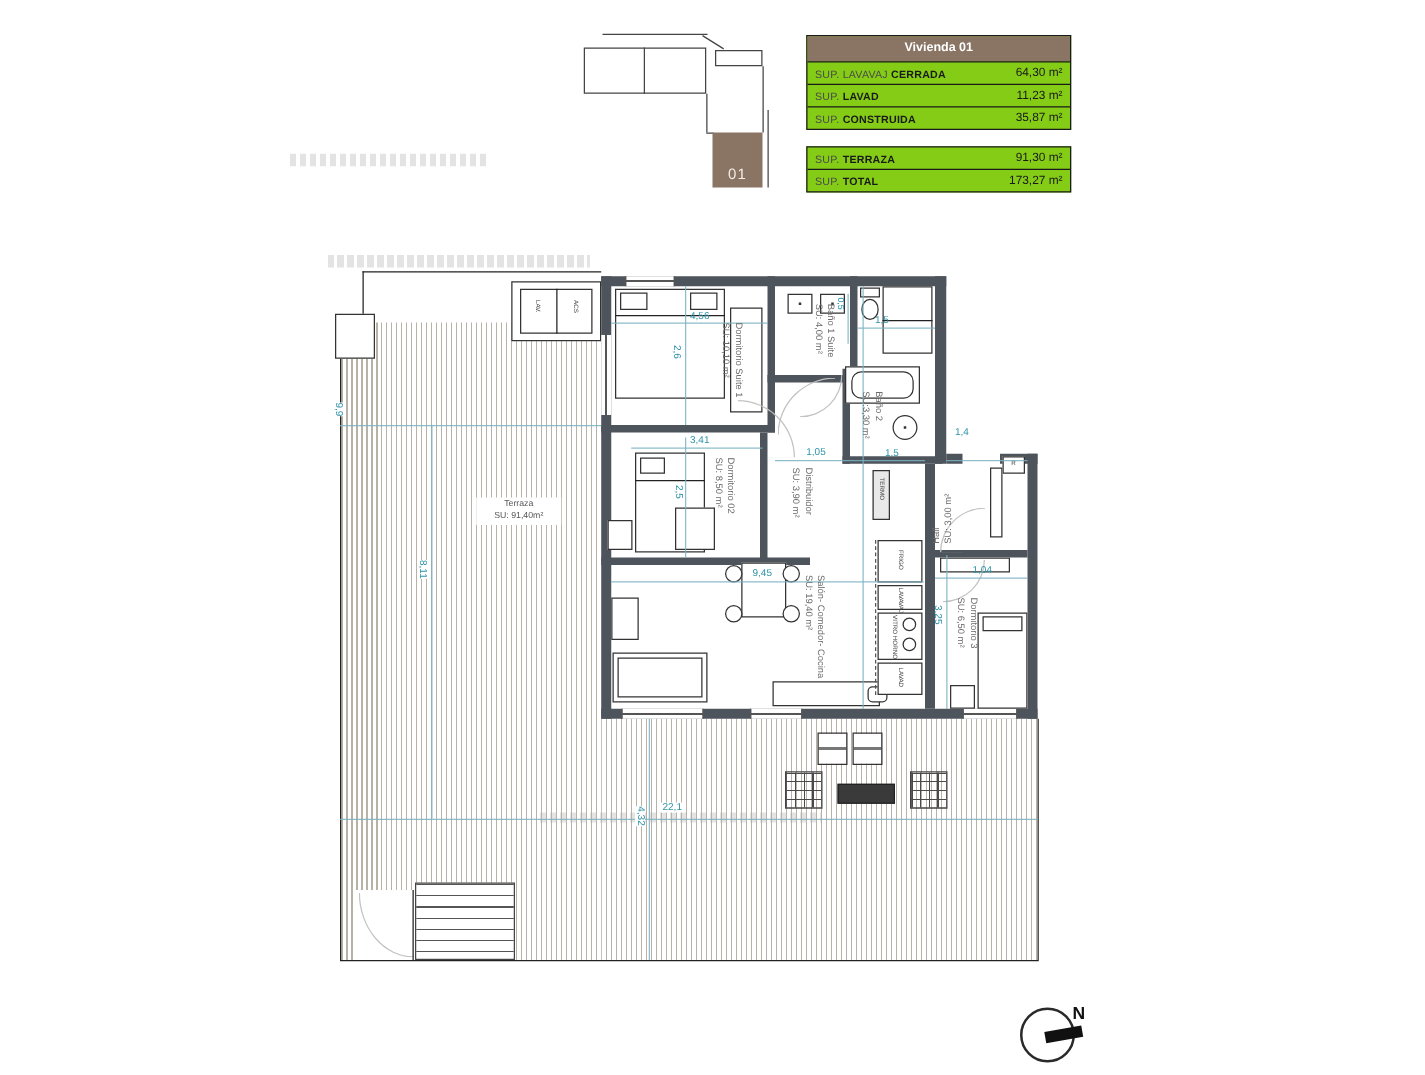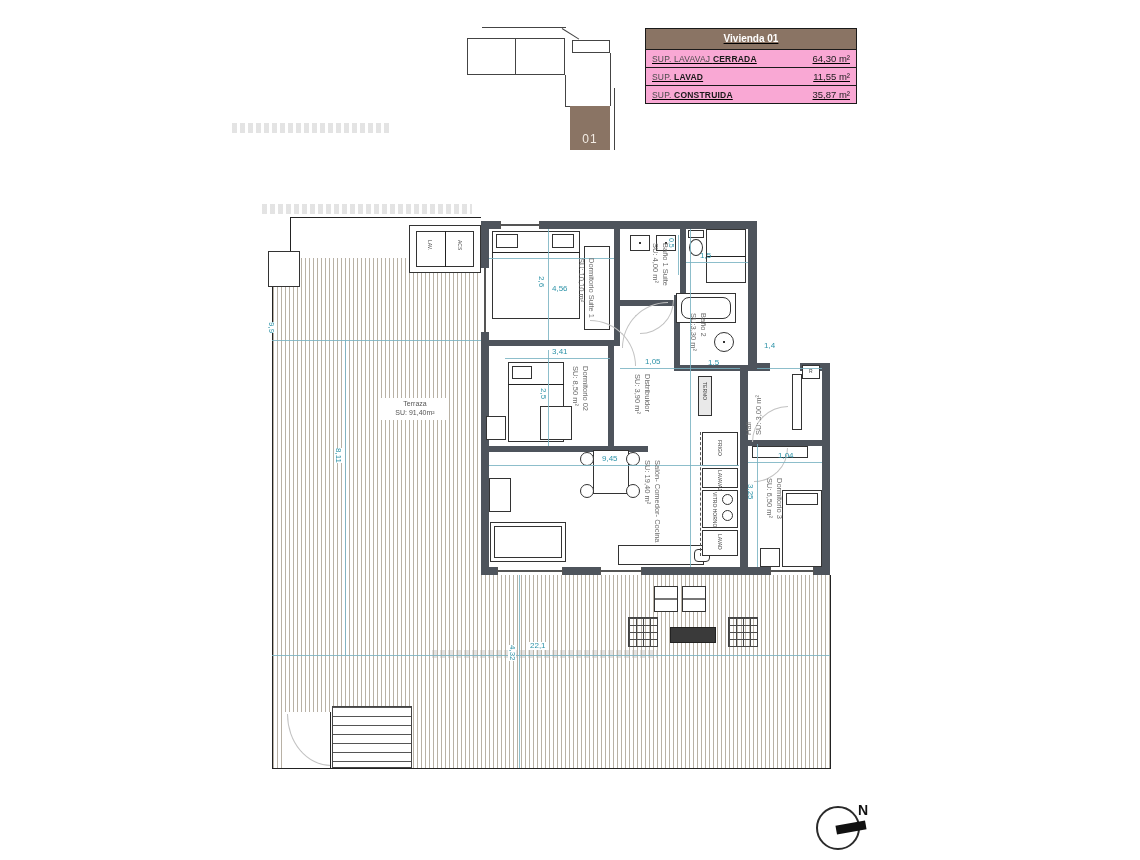--- a/index.html
+++ b/index.html
@@ -27,21 +27,21 @@
   .chair{border:1px solid #333;background:#fff;border-radius:50%;}
   .arc{border:1px solid #c2c2c2;background:transparent;}
   .glz{background:linear-gradient(#fff 40%,#555 40%,#555 60%,#fff 60%);border-left:1px solid #555;border-right:1px solid #555;}
   .glzv{background:linear-gradient(90deg,#fff 40%,#555 40%,#555 60%,#fff 60%);border-top:1px solid #555;border-bottom:1px solid #555;}
   .grid{border:1px solid #444;background:
     repeating-linear-gradient(to bottom,#4a4a4a 0 1px,transparent 1px 7px),
     repeating-linear-gradient(to right,#4a4a4a 0 1px,transparent 1px 7px);}
   .stairs{border:1px solid #444;background:#fff repeating-linear-gradient(to bottom,#555 0 1px,transparent 1px 9px);}
   .wm{background:repeating-linear-gradient(90deg,rgba(130,130,130,.22) 0 5px,transparent 5px 8px);filter:blur(.4px);}
   
-  .tbl{border:1.5px solid #1a1a1a;background:#f9a8d4;text-decoration:underline;}
+  .tbl{border:1.5px solid #1a1a1a;background:#84cc16;}
   .tbl-header{background:#8a7464;color:#fff;font-weight:bold;font-size:10px;text-align:center;line-height:20px;height:20px;}
   .tbl-row{display:flex;justify-content:space-between;align-items:center;height:17px;border-top:1px solid #1a1a1a;padding:0 6px;}
   .tbl-row:first-child{border-top:none;}
   .tbl-lbl{font-size:8.5px;color:#4a4a4a;letter-spacing:.2px;}
   .tbl-lbl b{color:#1a1a1a;}
   .tbl-val{font-size:9.5px;color:#1a1a1a;}
   
   .loc-line{background:#444;}
   .loc-box{border:1px solid #444;background:#fff;}
   .loc-unit{background:#8a7464;color:#f3ece4;font-size:12px;letter-spacing:1px;display:flex;align-items:flex-end;justify-content:center;padding-bottom:4px;}
@@ -71,25 +71,35 @@
   </div>
 
   <div class="a tbl" style="left:645px;top:28px;width:212px;">
     <div class="tbl-header">Vivienda 01</div>
     <div class="tbl-row">
       <div class="tbl-lbl"><span>SUP. LAVAVAJ </span><b>CERRADA</b></div>
       <div class="tbl-val">64,30 m²</div>
     </div>
     <div class="tbl-row">
       <div class="tbl-lbl"><span>SUP. </span><b>LAVAD</b></div>
-      <div class="tbl-val">11,55 m²</div>
+      <div class="tbl-val">11,23 m²</div>
     </div>
     <div class="tbl-row">
       <div class="tbl-lbl"><span>SUP. </span><b>CONSTRUIDA</b></div>
       <div class="tbl-val">35,87 m²</div>
+    </div>
+  </div>
+  <div class="a tbl" style="left:645px;top:117px;width:212px;">
+    <div class="tbl-row">
+      <div class="tbl-lbl"><span>SUP. </span><b>TERRAZA</b></div>
+      <div class="tbl-val">91,30 m²</div>
+    </div>
+    <div class="tbl-row">
+      <div class="tbl-lbl"><span>SUP. </span><b>TOTAL</b></div>
+      <div class="tbl-val">173,27 m²</div>
     </div>
   </div>
 
   <div class="a wm" style="left:232px;top:123px;width:158px;height:10px;"></div>
   <div class="a wm" style="left:262px;top:204px;width:210px;height:10px;"></div>
   <div class="a wm" style="left:432px;top:650px;width:225px;height:8px;"></div>
 
   <div class="a hatch" style="left:273px;top:258px;width:208px;height:510px;"></div>
   <div class="a hatch" style="left:481px;top:575px;width:349px;height:193px;"></div>
   <div class="a outline" style="left:290px;top:217px;width:191px;height:1px;"></div>
@@ -219,21 +229,21 @@
   <div class="a dimline-v" style="left:548px;top:350px;height:96px;"></div>
   <div class="a dimline-h" style="left:757px;top:368px;width:65px;"></div>
   <div class="a dimline-h" style="left:489px;top:465px;width:250px;"></div>
   <div class="a dimline-h" style="left:748px;top:462px;width:74px;"></div>
   <div class="a dimline-v" style="left:757px;top:444px;height:123px;"></div>
   <div class="a dimline-h" style="left:272px;top:655px;width:558px;"></div>
   <div class="a dimline-v" style="left:519px;top:575px;height:193px;"></div>
   <div class="a dimline-v" style="left:345px;top:340px;height:315px;"></div>
   <div class="a dimline-v" style="left:690px;top:229px;height:338px;"></div>
 
-  <div class="a dim" style="left:552px;top:249px;margin-top:36px;">4,56</div>
+  <div class="a dim" style="left:552px;top:249px;">4,56</div>
   <div class="a dim dimv" style="left:537px;top:276px;">2,6</div>
   <div class="a dim dimv" style="left:668px;top:238px;font-size:7px;">0,5</div>
   <div class="a dim" style="left:700px;top:252px;">1,5</div>
   <div class="a dim" style="left:552px;top:348px;">3,41</div>
   <div class="a dim dimv" style="left:539px;top:388px;">2,5</div>
   <div class="a dim" style="left:645px;top:358px;">1,05</div>
   <div class="a dim" style="left:708px;top:359px;">1,5</div>
   <div class="a dim" style="left:764px;top:342px;">1,4</div>
   <div class="a dim" style="left:778px;top:452px;">1,04</div>
   <div class="a dim dimv" style="left:746px;top:484px;">3,25</div>

